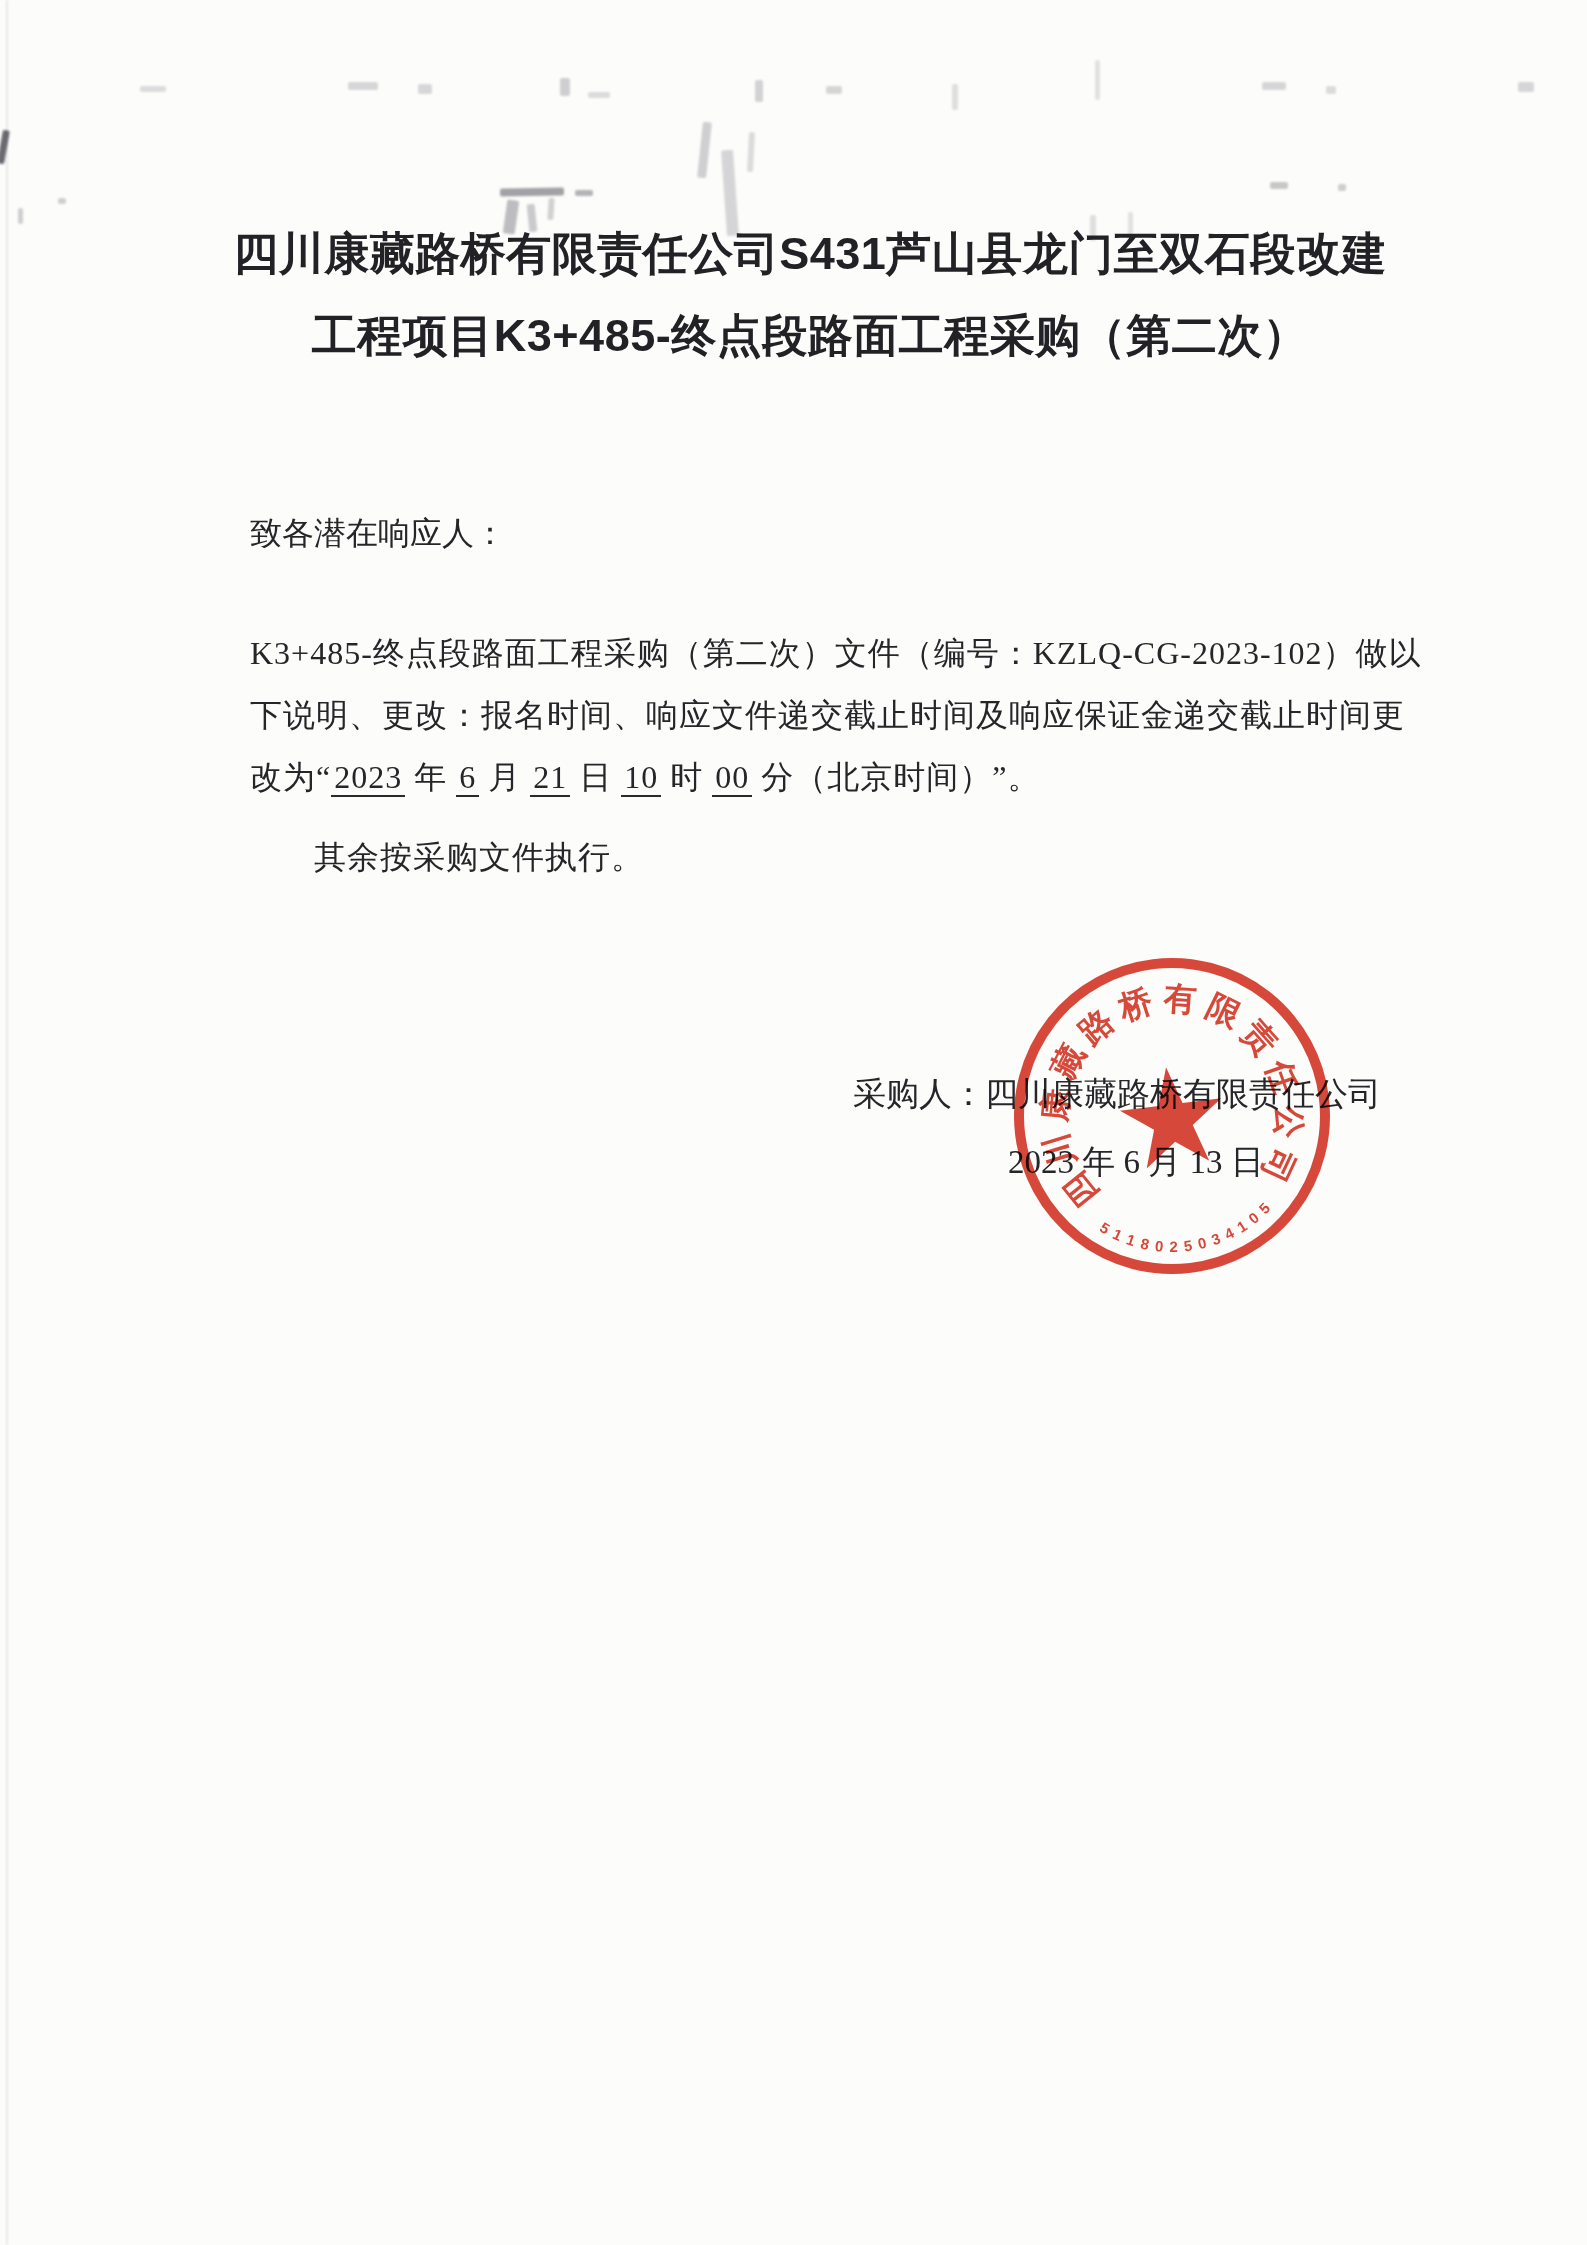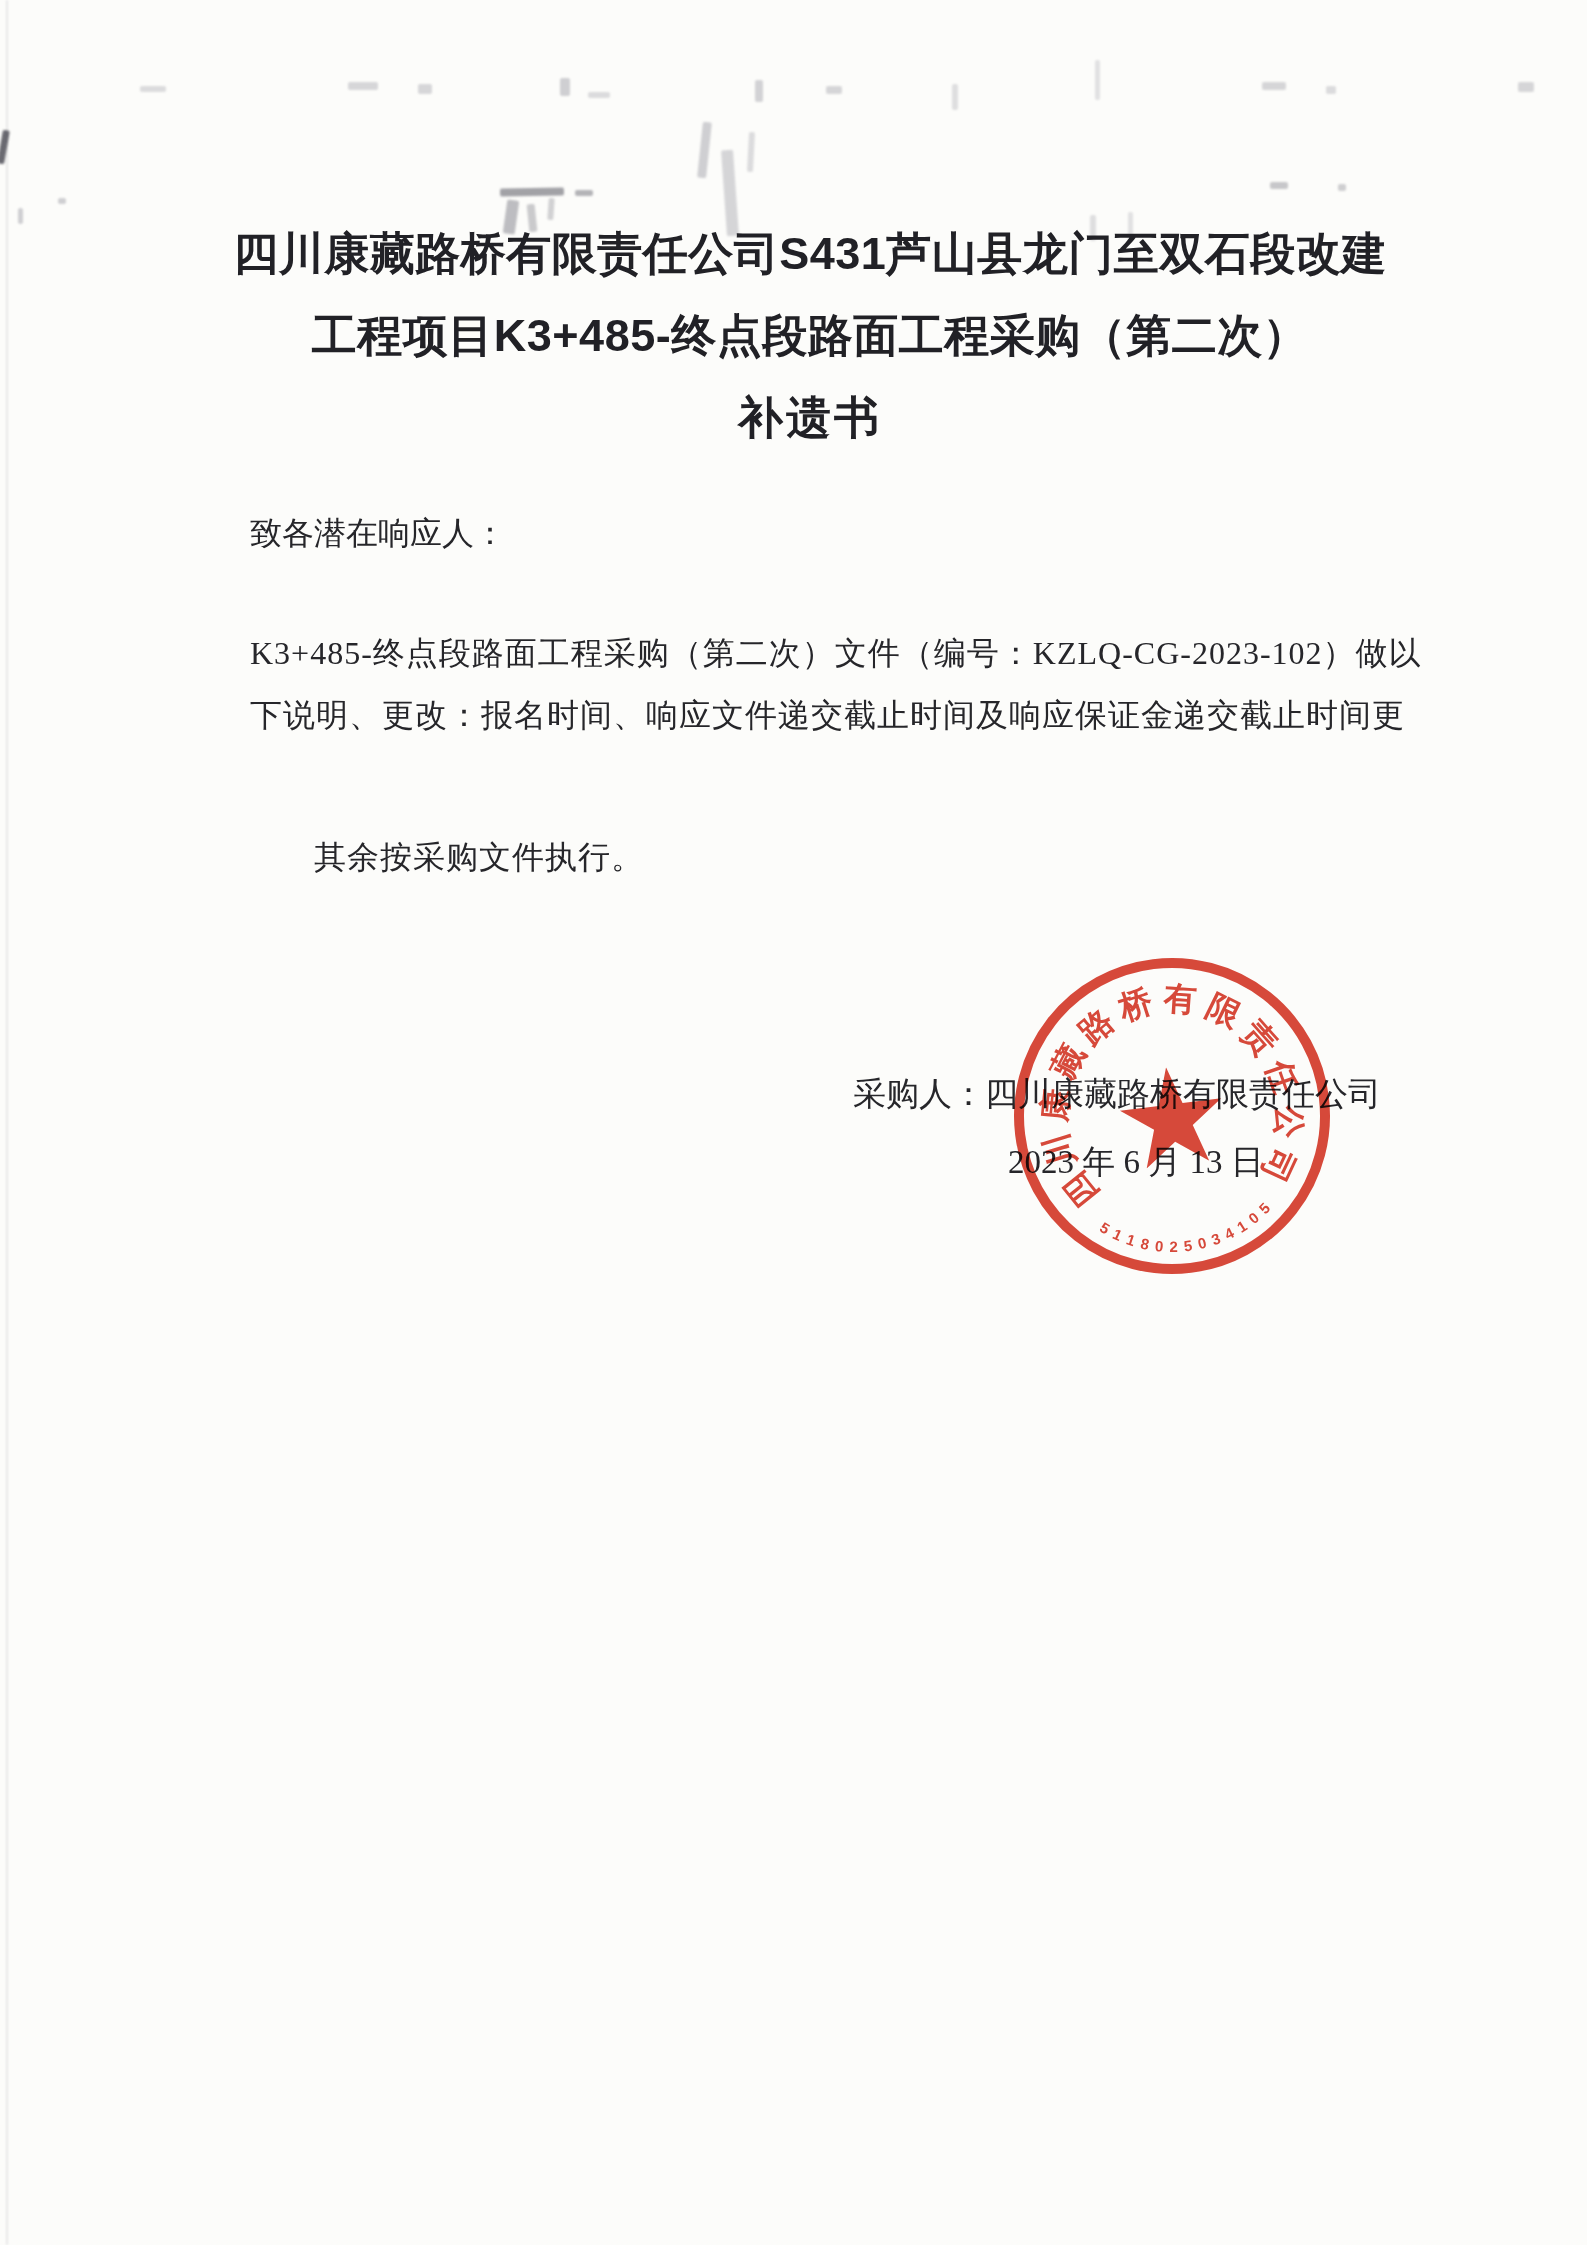--- a/index.html
+++ b/index.html
@@ -91,26 +91,26 @@
       <div class="artifact" style="left: 1090px; top: 215px; width: 6px; height: 26px; opacity: 0.2; transform: rotate(0deg); background: rgb(106, 106, 120);"></div>
       <div class="artifact" style="left: 1128px; top: 212px; width: 5px; height: 30px; opacity: 0.18; transform: rotate(0deg); background: rgb(106, 106, 120);"></div>
       <div class="artifact" style="left: 1270px; top: 182px; width: 18px; height: 7px; opacity: 0.32; transform: rotate(0deg); background: rgb(90, 90, 102);"></div>
       <div class="artifact" style="left: 1338px; top: 184px; width: 8px; height: 7px; opacity: 0.28; transform: rotate(0deg); background: rgb(90, 90, 102);"></div>
       <div class="artifact" style="left: 58px; top: 198px; width: 8px; height: 6px; opacity: 0.3; transform: rotate(0deg); background: rgb(106, 106, 120);"></div>
       <div class="artifact" style="left: 18px; top: 208px; width: 5px; height: 16px; opacity: 0.3; transform: rotate(0deg); background: rgb(106, 106, 120);"></div>
     </div>
 
   <div class="title-line tl1">四川康藏路桥有限责任公司S431芦山县龙门至双石段改建</div>
   <div class="title-line tl2">工程项目K3+485-终点段路面工程采购（第二次）</div>
-  <div class="title-line tl3">补遗书</div>
 
   <div class="salutation">致各潜在响应人：</div>
 
   <div class="body-line bl2">K3+485-终点段路面工程采购（第二次）文件（编号：KZLQ-CG-2023-102）做以</div>
   <div class="body-line bl3">下说明、更改：报名时间、响应文件递交截止时间及响应保证金递交截止时间更</div>
+  <div class="body-line bl4"><span>改为“</span><span class="u">2023</span><span> 年 </span><span class="u">6</span><span> 月 </span><span class="u">21</span><span> 日 </span><span class="u">10</span><span> 时 </span><span class="u">00</span><span> 分（北京时间）”。</span></div>
   <div class="body-line bl5">其余按采购文件执行。</div>
 
   <div class="sig-buyer">采购人：四川康藏路桥有限责任公司</div>
   <div class="sig-date">2023 年 6 月 13 日</div>
 
   <div class="seal" style="--seal: #d63a2a;">
     <div class="seal-ring"></div>
     <div class="seal-star"></div>
     <div class="seal-arc seal-ring-text">
         <span style="transform: rotate(-122deg) translateY(-117px);">四</span>

